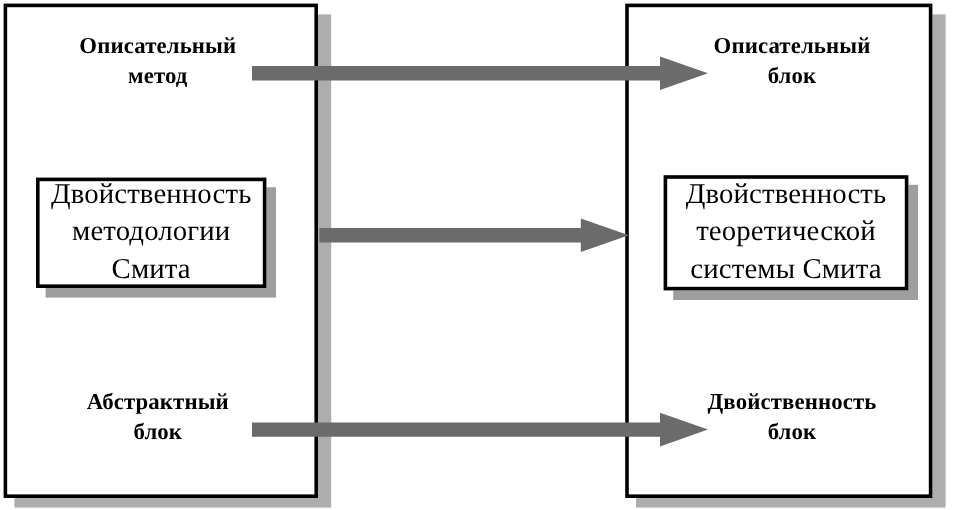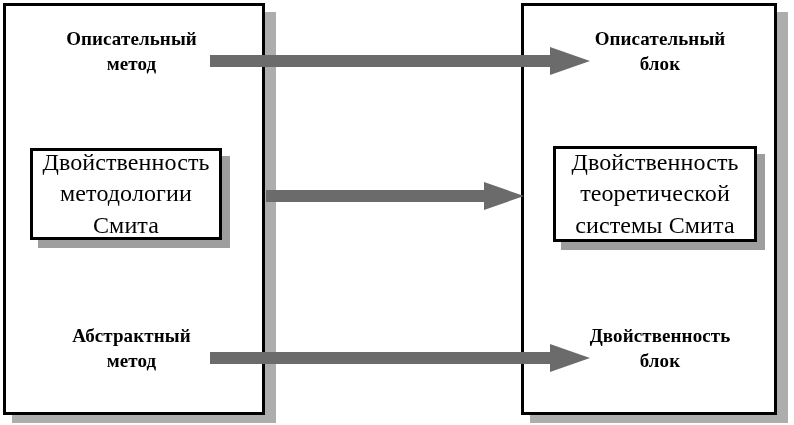--- a/index.html
+++ b/index.html
@@ -103,21 +103,21 @@
 метод</div>
 
   <div class="shadow-dark" style="left:38px; top:156px; width:192px; height:92px;"></div>
   <div class="inner-box" style="left:30px; top:148px; width:192px; height:92px;">
     <span class="box-text">Двойственность
 методологии
 Смита</span>
   </div>
 
   <div class="label" style="left:24px; top:323px; width:215px;">Абстрактный
-метод</div>
+блок</div>
 
   <div class="label" style="left:565px; top:26px; width:190px;">Описательный
 блок</div>
 
   <div class="shadow-dark" style="left:561px; top:154px; width:204px; height:96px;"></div>
   <div class="inner-box" style="left:553px; top:146px; width:204px; height:96px;">
     <span class="box-text">Двойственность
 теоретической
 системы Смита</span>
   </div>

